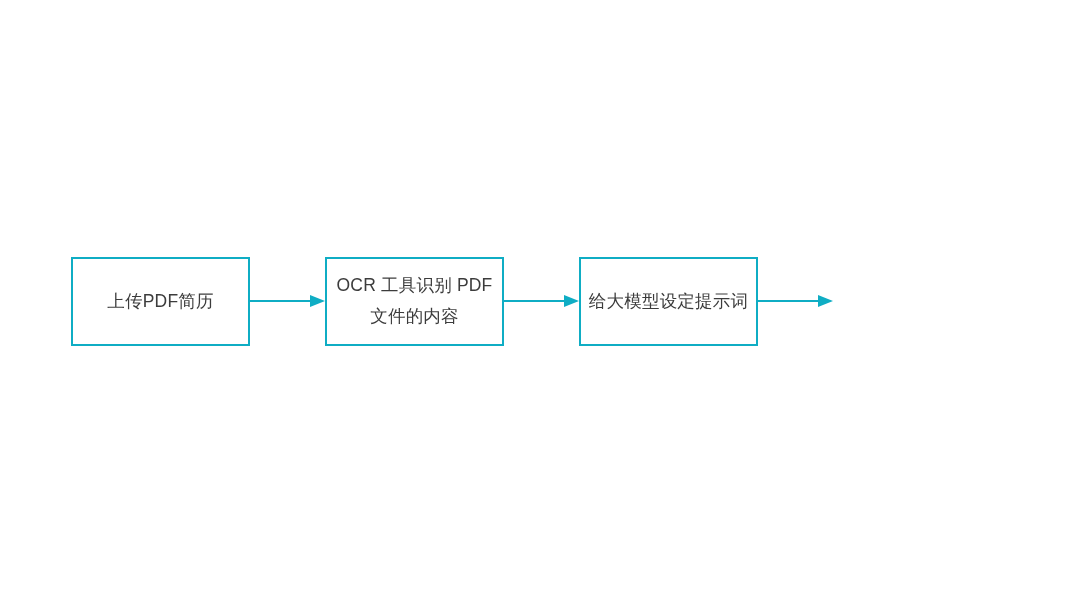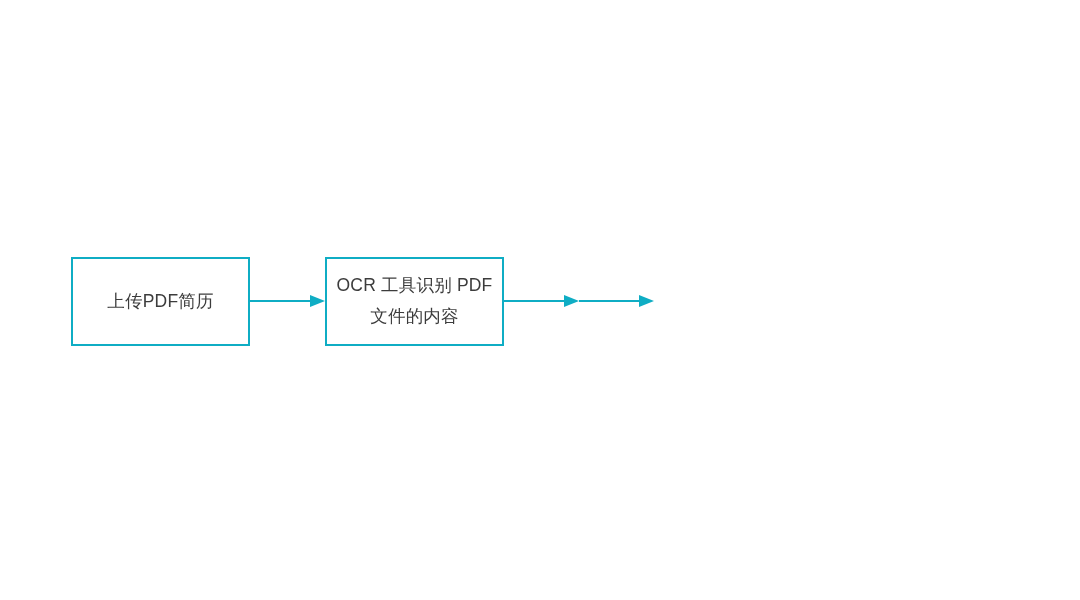--- a/index.html
+++ b/index.html
@@ -105,20 +105,23 @@
 
     <div class="node">
       <span class="node-label">OCR 工具识别 PDF 文件的内容</span>
     </div>
 
     <div class="connector">
       <div class="shaft"></div>
       <div class="head"></div>
     </div>
 
+    <div class="node">
+      <span class="node-label">给大模型设定提示词</span>
+    </div>
 
     <div class="connector">
       <div class="shaft"></div>
       <div class="head"></div>
     </div>
 
 
   </div>
 </div>
 

